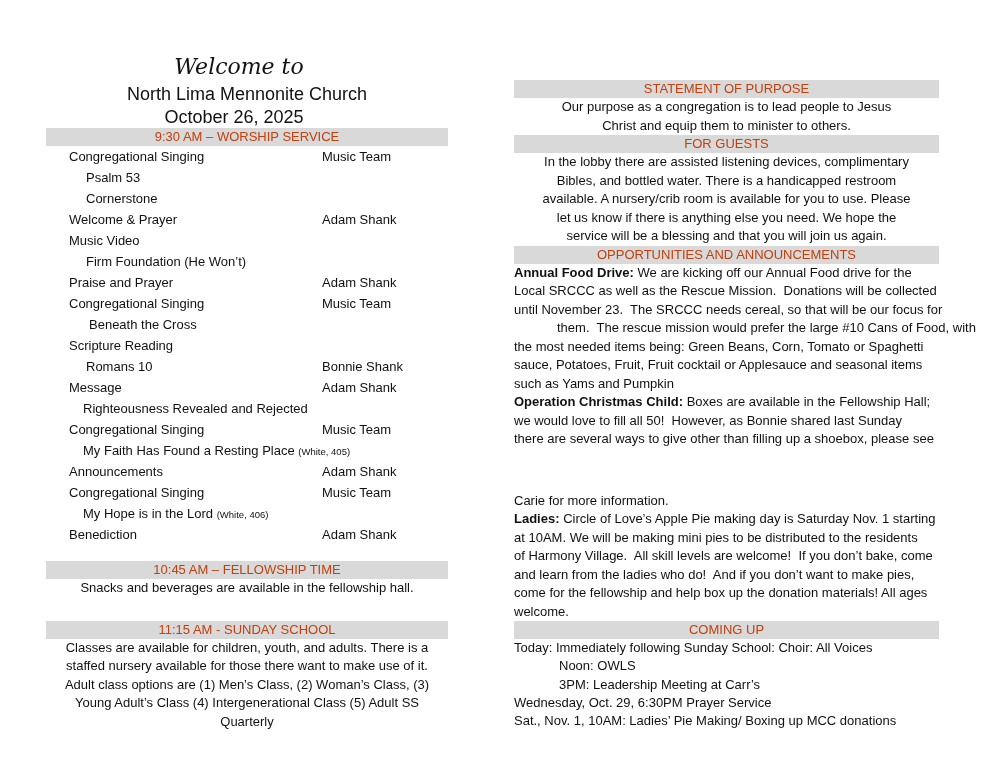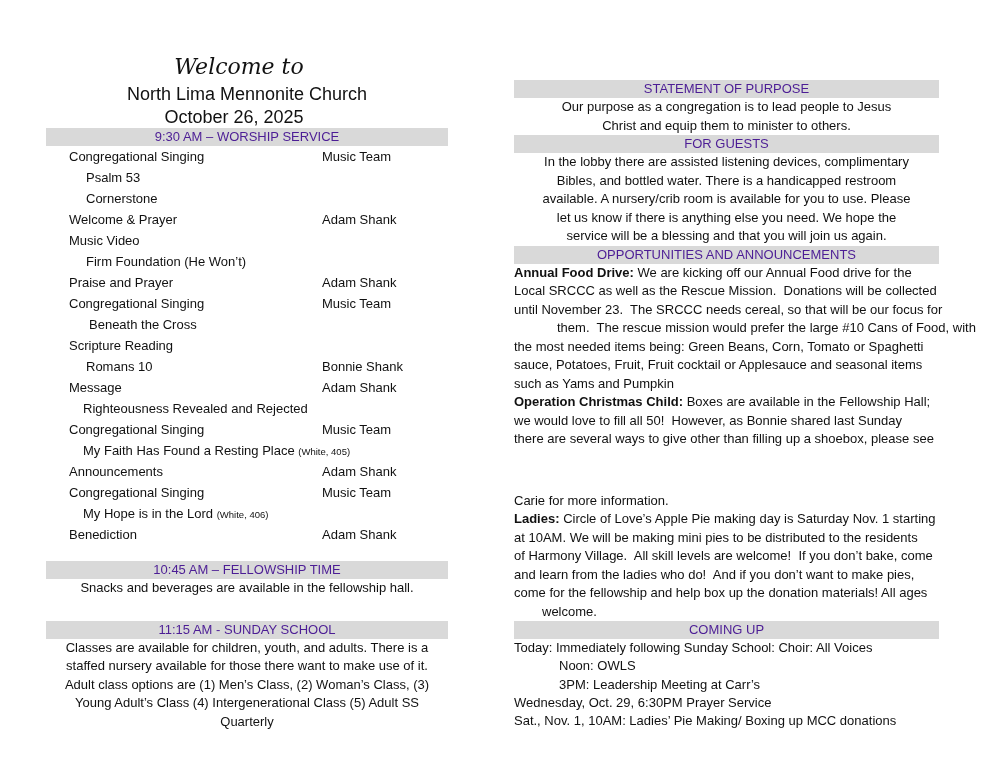--- a/index.html
+++ b/index.html
@@ -3,21 +3,21 @@
 <meta charset="utf-8">
 <style>
   html, body { margin:0; padding:0; background:#ffffff; }
   body { width:983px; height:757px; position:relative; overflow:hidden;
          font-family:"Liberation Sans", sans-serif; color:#111; font-size:13px; }
   .col-left { position:absolute; left:46px; top:52px; width:402px; }
   .col-right { position:absolute; left:514px; top:80px; width:448px; }
   .welcome { text-align:center; font-family:"DejaVu Serif", serif; font-style:italic; font-size:22px; line-height:30px; margin-left:-16px; }
   .church { text-align:center; font-size:18px; line-height:24px; }
   .date { text-align:center; font-size:18px; line-height:22px; margin-left:-26px; }
-  .bar { background:#d9d9d9; text-align:center; font-size:13px; height:18px; line-height:18px; color:#4c1d95; }
+  .bar { background:#d9d9d9; text-align:center; font-size:13px; height:18px; line-height:18px; color:#c2410c; }
   .col-right .bar { width:425px; }
   .row { position:relative; height:21px; line-height:21px; }
   .row .l { position:absolute; left:23px; }
   .row .r { position:absolute; left:276px; }
   .row .l.i1 { left:40px; }
   .row .l.i2 { left:37px; }
   .row .l.i3 { left:43px; }
   .small { font-size:9.5px; }
   .center-p { text-align:center; line-height:18.5px; font-size:13px; }
   .para { line-height:18.5px; font-size:13px; }
@@ -149,21 +149,21 @@
         <div style="white-space: nowrap;"><span style="white-space: pre;">we would love to fill all 50!  However, as Bonnie shared last Sunday</span></div>
         <div style="white-space: nowrap;"><span style="white-space: pre;">there are several ways to give other than filling up a shoebox, please see</span></div>
         <div style="white-space: nowrap; margin-top: 43px;"><span style="white-space: pre;">Carie for more information.</span></div>
       </div>
       <div class="para">
         <div style="white-space: nowrap;"><b>Ladies:</b><span style="white-space: pre;"> Circle of Love’s Apple Pie making day is Saturday Nov. 1 starting</span></div>
         <div style="white-space: nowrap;"><span style="white-space: pre;">at 10AM. We will be making mini pies to be distributed to the residents</span></div>
         <div style="white-space: nowrap;"><span style="white-space: pre;">of Harmony Village.  All skill levels are welcome!  If you don’t bake, come</span></div>
         <div style="white-space: nowrap;"><span style="white-space: pre;">and learn from the ladies who do!  And if you don’t want to make pies,</span></div>
         <div style="white-space: nowrap;"><span style="white-space: pre;">come for the fellowship and help box up the donation materials! All ages</span></div>
-        <div style="white-space: nowrap;"><span style="white-space: pre; margin-left: 28px;">welcome.</span></div>
+        <div style="white-space: nowrap;"><span style="white-space: pre;">welcome.</span></div>
       </div>
     </div>
 
   <div class="bar">COMING UP</div>
   <div id="cu-list">
       <div class="cu-line">Today: Immediately following Sunday School: Choir: All Voices</div>
       <div class="cu-line cu-indent">Noon: OWLS</div>
       <div class="cu-line cu-indent">3PM: Leadership Meeting at Carr’s</div>
       <div class="cu-line">Wednesday, Oct. 29, 6:30PM Prayer Service</div>
       <div class="cu-line">Sat., Nov. 1, 10AM: Ladies’ Pie Making/ Boxing up MCC donations</div>

